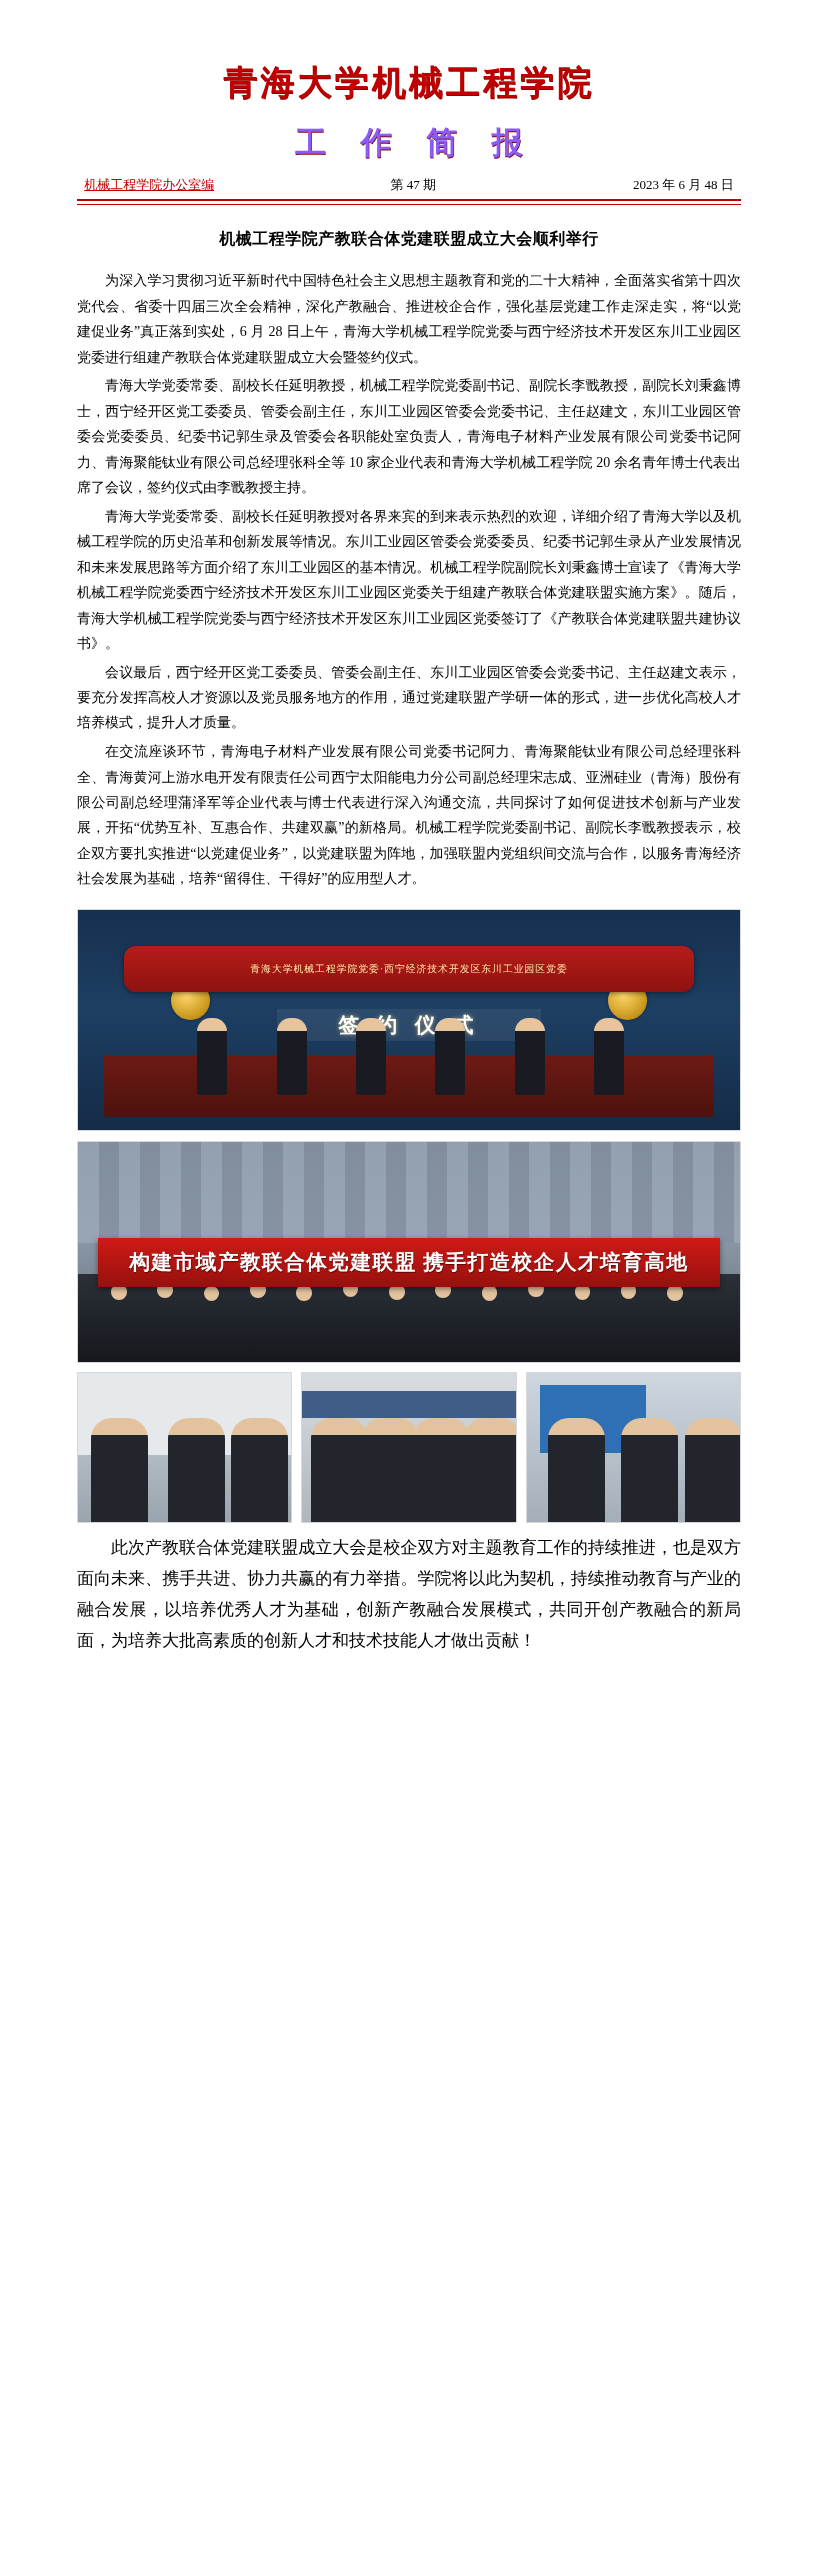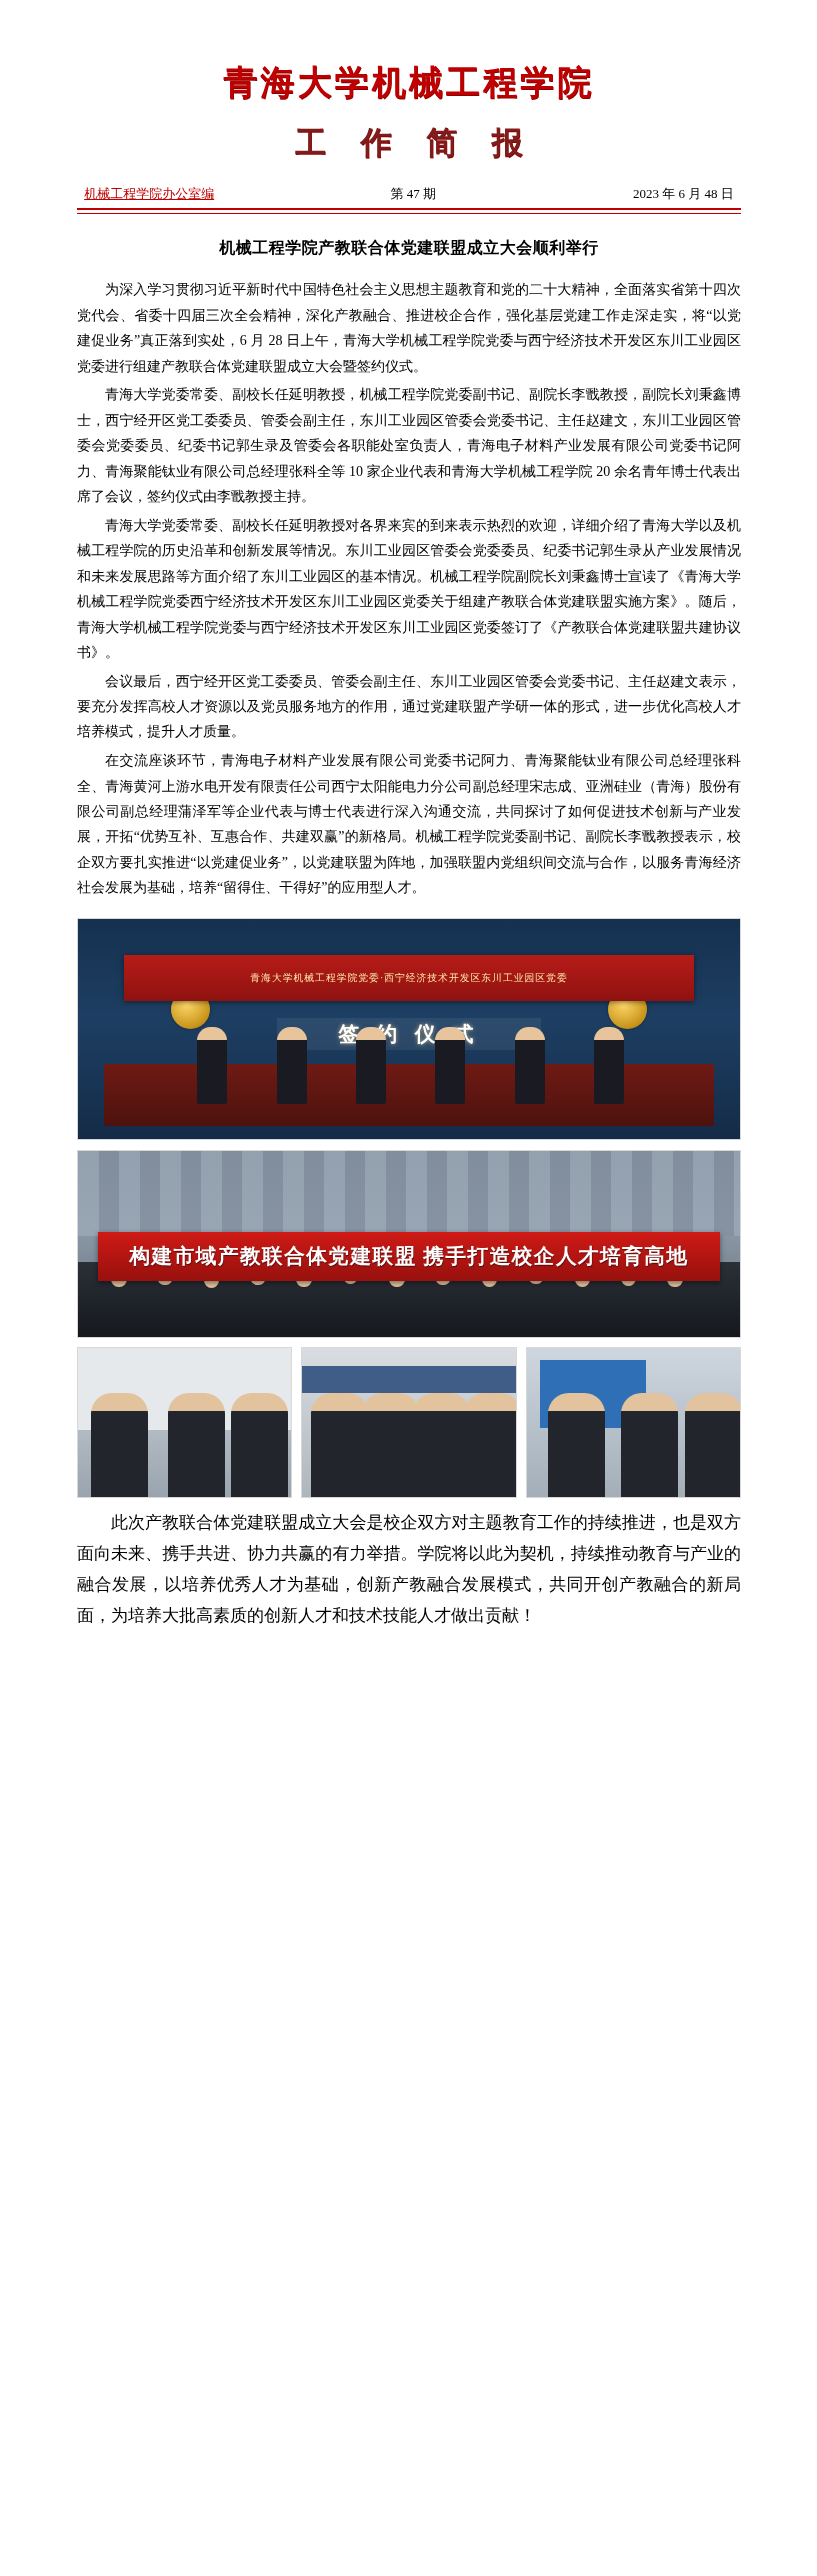--- a/index.html
+++ b/index.html
@@ -37,23 +37,23 @@
     color: #c00000;
     line-height: 1.25;
     margin: 0 0 19.6px 0;
     text-shadow: 0.5px 0.5px 0 #8b0000;
   }
   .masthead-subtitle {
     font-family: "Liberation Serif", "DejaVu Serif", serif;
     font-weight: bold;
     font-size: 31px;
     letter-spacing: 13.4px;
-    color: #7f1d1d;
+    color: #8b5cf6;
     line-height: 1.25;
-    margin: 0 0 22px 0;
+    margin: 0 0 13px 0;
     text-indent: 13.4px;
     text-shadow: 0.5px 0.5px 0 #8b0000;
   }
   
   .issue-row {
     display: flex;
     align-items: flex-end;
     justify-content: space-between;
     padding: 0 7.2px 5.2px 7.2px;
     border-bottom: 2.1px solid #c00000;
@@ -108,21 +108,21 @@
   }
   .photo {
     width: 100%;
     box-sizing: border-box;
     position: relative;
     overflow: hidden;
     border: 0.5px solid #d8d8d8;
     margin-bottom: 9.3px;
   }
   .photo-wide-1 { height: 222px; background: #1d3050; }
-  .photo-wide-2 { height: 188px; background: #1d4ed8; }
+  .photo-wide-2 { height: 222px; background: #1d4ed8; }
   .photo-row {
     display: flex;
     gap: 9.3px;
     margin-bottom: 9.3px;
   }
   .photo-third {
     flex: 1;
     height: 149px;
     position: relative;
     overflow: hidden;
@@ -132,21 +132,21 @@
   .p1-bg {
     position: absolute; inset: 0;
     background:
       linear-gradient(to bottom, #16304f 0%, #1d3f63 45%, #142b47 100%);
   }
   .p1-banner {
     position: absolute;
     left: 7%; right: 7%; top: 16%;
     height: 46px;
     background: linear-gradient(to bottom, #b71c18, #8e1210);
-    border-radius: 0;
+    border-radius: 12px;
     box-shadow: 0 1px 5.2px rgba(0,0,0,.5);
   }
   .p1-banner-txt {
     position: absolute;
     inset: 0;
     color: #ffe9a8;
     font-size: 9.8px;
     letter-spacing: 1px;
     text-align: center;
     line-height: 46px;

